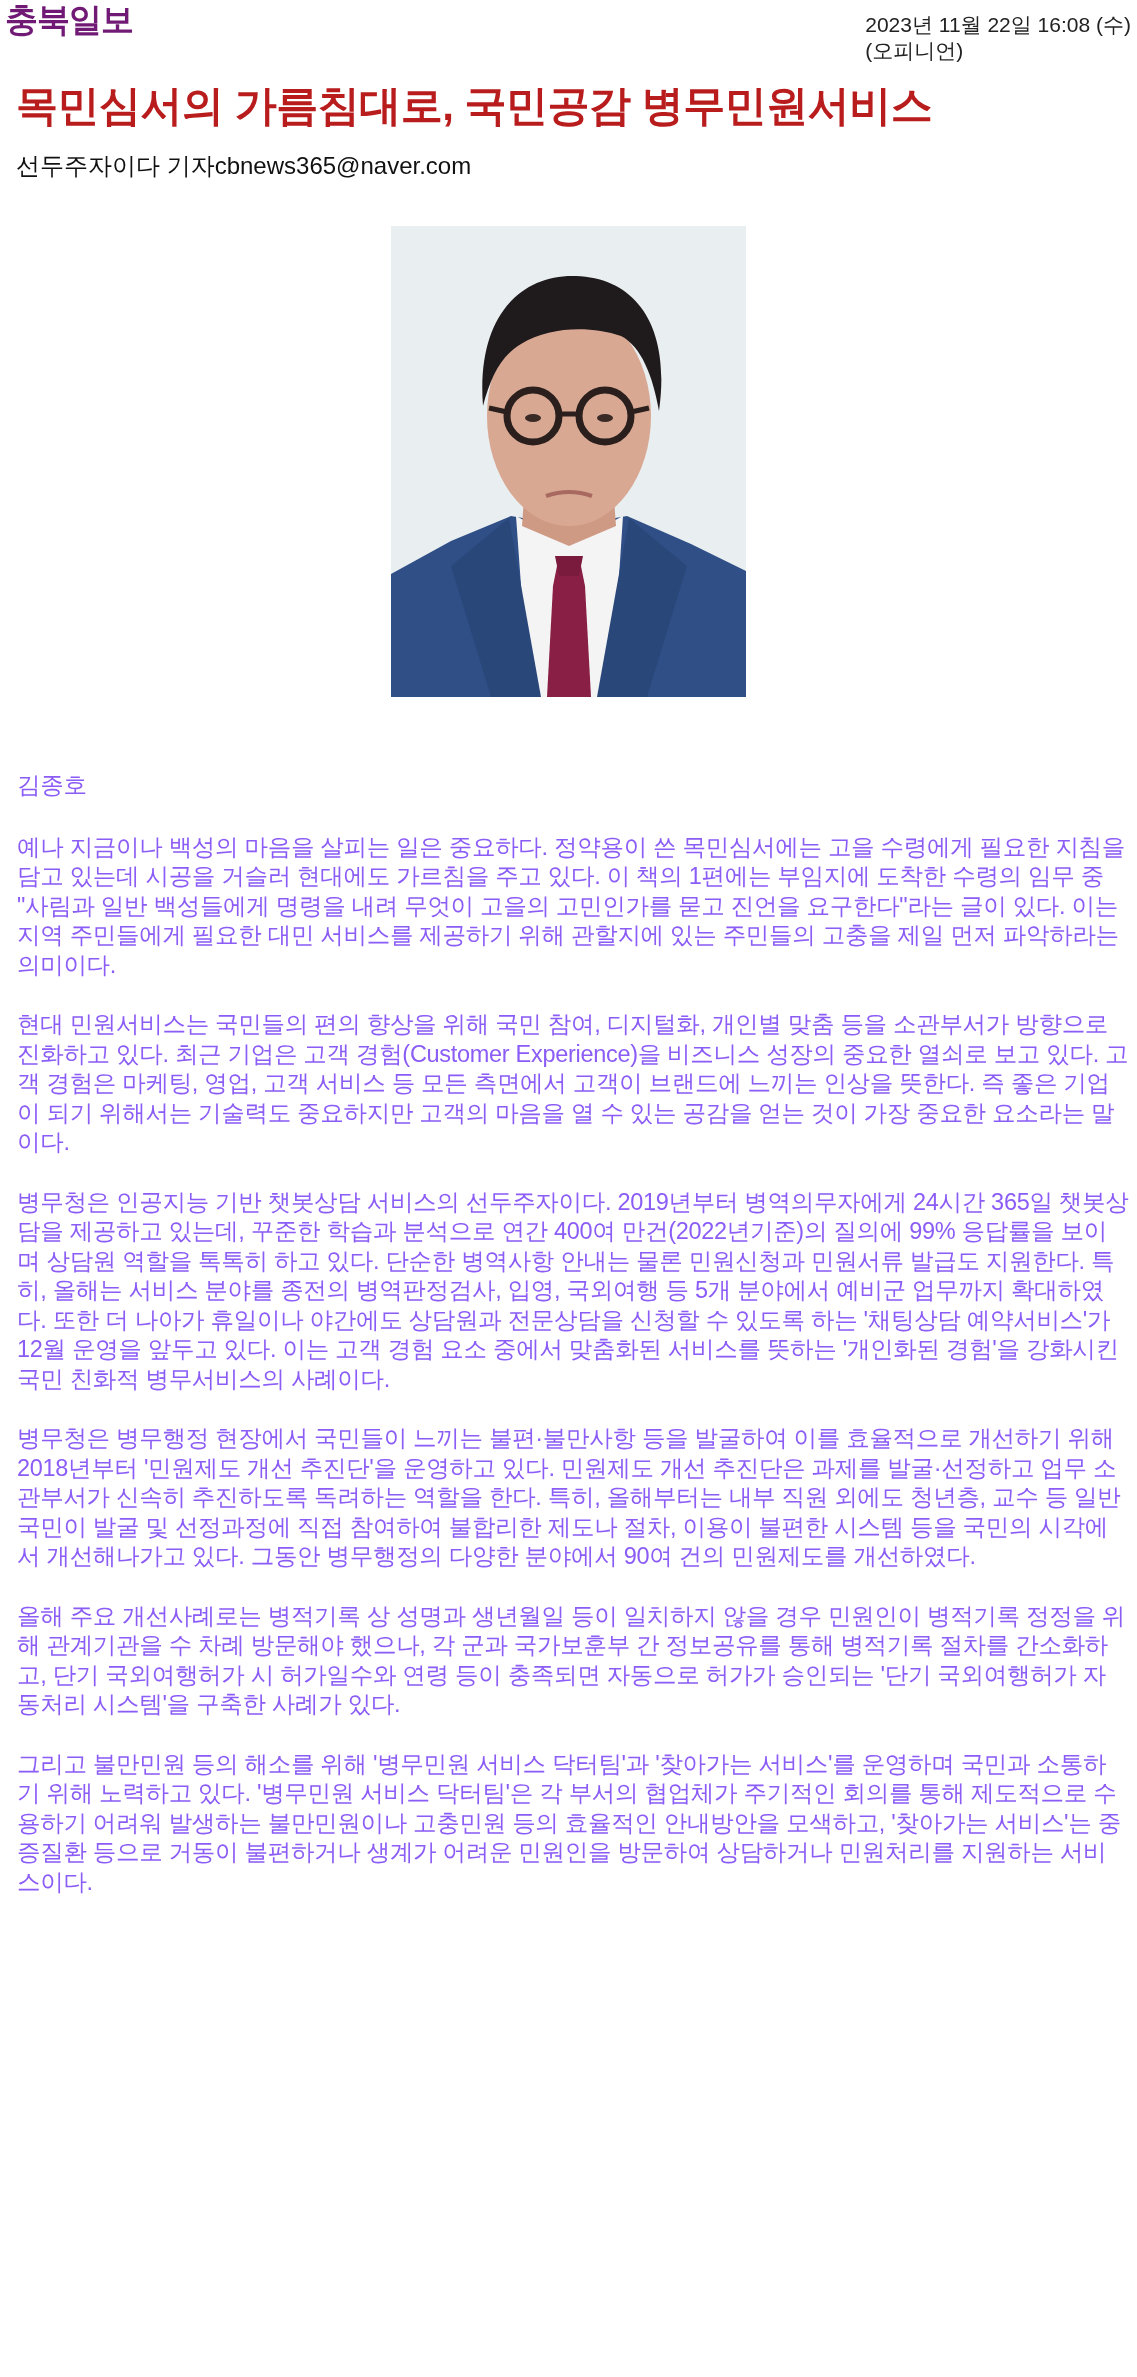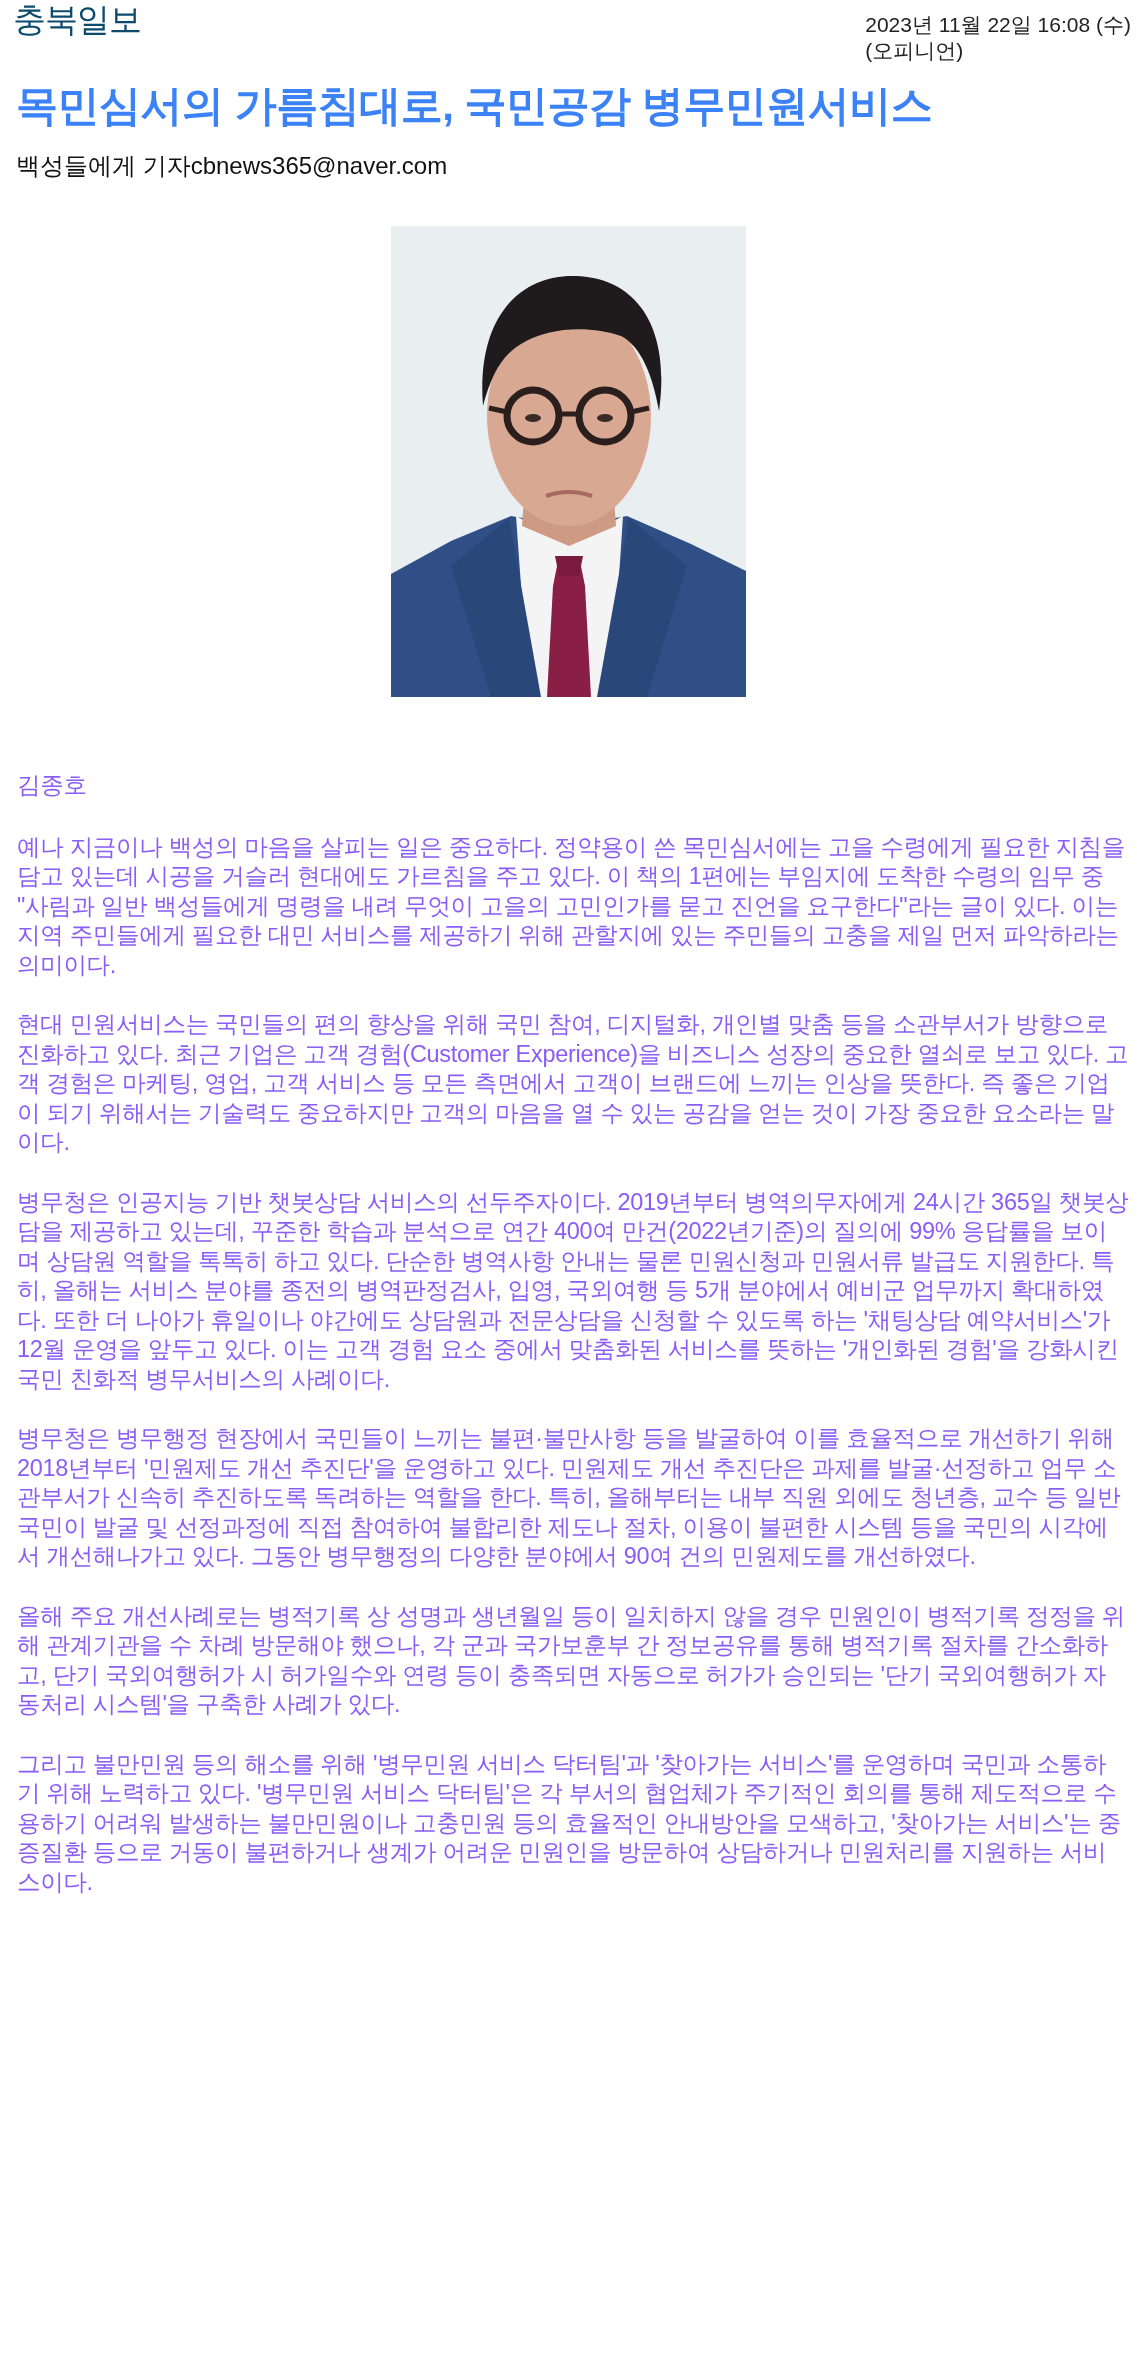--- a/index.html
+++ b/index.html
@@ -8,31 +8,31 @@
     height: 2377px;
     overflow: hidden;
     position: relative;
     color: #111111;
     font-family: "Liberation Sans", "DejaVu Sans", sans-serif;
   }
   .header {
     position: absolute; left: 0; top: 0; width: 1137px; height: 60px;
   }
   .logo {
-    position: absolute; left: 13px; top: 0px;
-    font-size: 33px; font-weight: normal; color: #0c4a6e;
+    position: absolute; left: 5px; top: 0px;
+    font-size: 33px; font-weight: bold; color: #701a75;
     letter-spacing: -1px; line-height: 40px;
   }
   .dateline {
     position: absolute; right: 6px; top: 12px;
     font-size: 21px; line-height: 26px; color: #222222;
   }
   .title {
     position: absolute; left: 16px; top: 78px;
-    font-size: 42px; font-weight: bold; line-height: 56px; color: #3b82f6;
+    font-size: 42px; font-weight: bold; line-height: 56px; color: #b91c1c;
     letter-spacing: -0.5px; margin: 0;
   }
   .byline {
     position: absolute; left: 16px; top: 150px;
     font-size: 24px; line-height: 32px; color: #111111;
   }
   .photo {
     position: absolute; left: 391px; top: 226px; width: 355px; height: 471px;
     background: #e9eef0; overflow: hidden;
   }
@@ -51,21 +51,21 @@
 <div class="header">
   <div class="logo">충북일보</div>
   <div class="dateline">
     <div>2023년 11월 22일 16:08 (수)</div>
     <div>(오피니언)</div>
   </div>
 </div>
 
 <h1 class="title">목민심서의 가름침대로, 국민공감 병무민원서비스</h1>
 
-<div class="byline">백성들에게 기자cbnews365@naver.com</div>
+<div class="byline">선두주자이다 기자cbnews365@naver.com</div>
 
 <div class="photo">
   <svg width="355" height="471" viewBox="0 0 355 471">
     <rect x="0" y="0" width="355" height="471" fill="#e9eef0"></rect>
 
     <path d="M0 348 L60 315 L120 290 L178 300 L236 290 L300 318 L355 345 L355 471 L0 471 Z" fill="#2f4f86"></path>
 
     <path d="M125 290 L178 318 L232 290 L220 471 L138 471 Z" fill="#f4f4f4"></path>
 
     <path d="M118 292 L150 471 L100 471 L60 340 Z" fill="#2a477a"></path>

